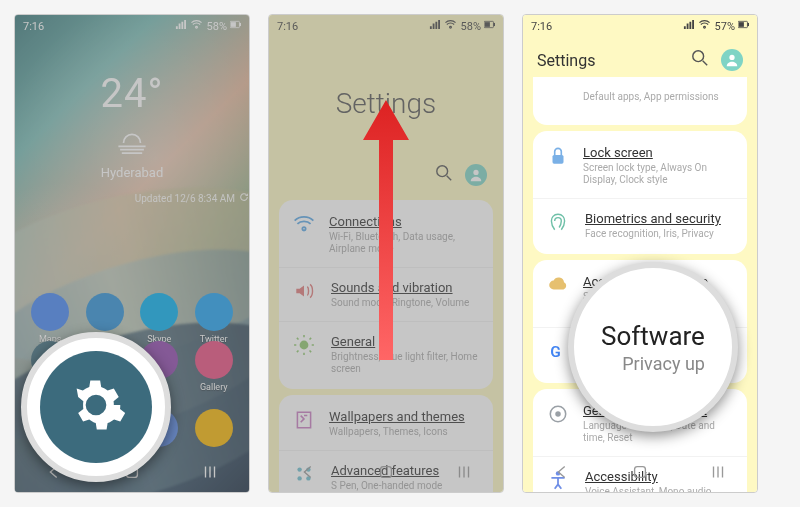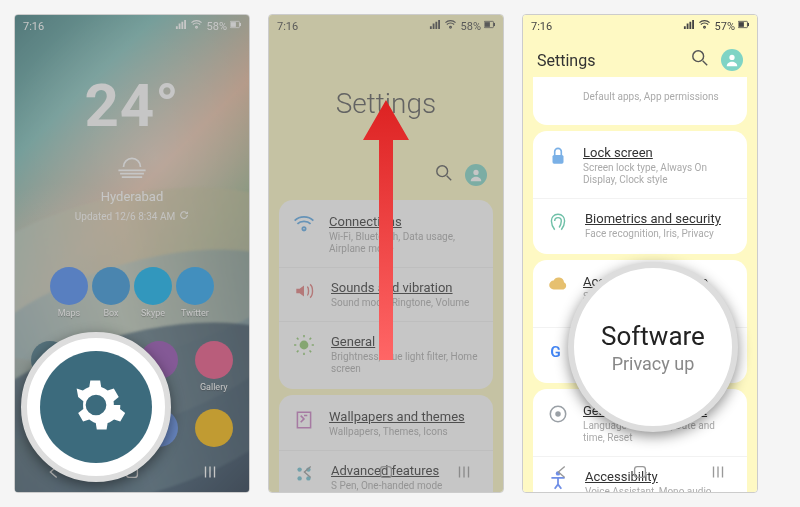--- a/index.html
+++ b/index.html
@@ -73,33 +73,33 @@
   .home-wave2 { top:250px; background:linear-gradient(90deg,#6c8ea0,#b9cbc2,#5f7d81); transform:rotate(-18deg); opacity:.7; }
   .home-wave3 { top:320px; background:linear-gradient(90deg,#2c4258,#4f6d7d,#1f3245); transform:rotate(-16deg); opacity:.85; }
 
   .weather {
     position: absolute;
     top: 55px;
     left: 0; right: 0;
     text-align: center;
     color: #fff;
   }
-  .weather .deg { font-size: 60px; font-weight: 700; letter-spacing:1px; }
+  .weather .deg { font-size: 40px; font-weight: 400; letter-spacing:1px; }
   .weather .wicon { margin: 14px auto 8px; width:34px; height:26px; }
   .weather .city { font-size: 13px; }
-  .weather .upd { font-size: 10px; opacity:.9; margin-top:6px; display:flex; justify-content:center; align-items:center; gap:4px;}
+  .weather .upd { font-size: 10px; opacity:.9; margin-top:12px; display:flex; justify-content:flex-end; align-items:center; gap:4px;}
 
   .icon-row {
     position:absolute;
     left:0; right:0;
     display:flex;
     justify-content: space-around;
     padding:0 8px;
   }
-  .row1 { bottom: 174px; justify-content: center; }
+  .row1 { bottom: 148px; }
   .row2 { bottom: 100px; }
   .row3 { bottom: 42px; }
   .app {
     display:flex; flex-direction:column; align-items:center;
     width: 42px;
     font-size: 9px;
     color:#fff;
     text-shadow: 0 1px 1px rgba(0,0,0,.4);
   }
   .app .circ {
@@ -130,21 +130,21 @@
   }
   .mag1 { bottom: 10px; left: 6px; }
   .mag1 .inner {
     width:112px; height:112px; border-radius:50%;
     background:#3c6b7d;
     display:flex; align-items:center; justify-content:center;
   }
   .mag1 svg { width: 62px; height:62px; fill:#fff;}
 
   .mag3 { bottom: 60px; left: 45px; width: 170px; height:170px; }
-  .mag3 .inner { padding:8px 14px; text-align:center;}
+  .mag3 .inner { padding:8px 14px; text-align:right;}
   .mag3 .t1 { font-size: 26px; color:#222; }
   .mag3 .t2 { font-size: 18px; color:#888; margin-top:2px;}
 
   
   .settings-body {
     position:absolute; inset:0;
     background:#fef9c3;
     padding-top: 22px;
     overflow:hidden;
   }

